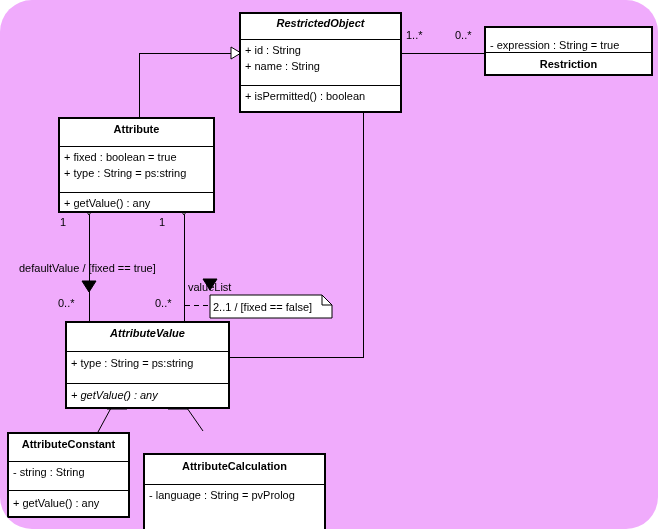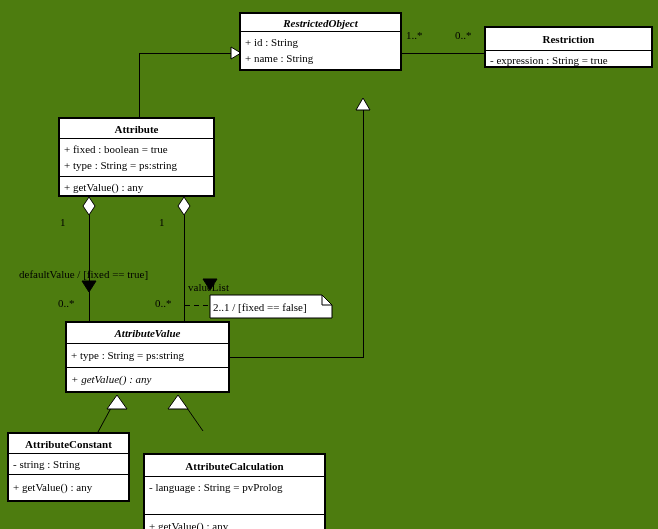--- a/index.html
+++ b/index.html
@@ -1,32 +1,32 @@
 <!DOCTYPE html>
 <html><head>
 <meta charset="utf-8">
 <style>
   html,body{margin:0;padding:0;background:#fff;}
   #canvas{
-    position:relative;width:658px;height:529px;background:#4d7c0f;
-    font-family:Liberation Serif, serif;overflow:hidden;
+    position:relative;width:658px;height:529px;background:#f0abfc;
+    font-family:Liberation Sans, sans-serif;overflow:hidden;border-radius:32px;
   }
   #wires{position:absolute;left:0;top:0;width:658px;height:529px;}
   .uml-class{
     position:absolute;background:#ffffff;border:2px solid #000;
     box-sizing:border-box;z-index:2;
   }
   .cmp{box-sizing:border-box;overflow:hidden;}
   .cmp + .cmp{border-top:1px solid #000;}
   .title{
     font-size:11px;font-weight:bold;display:flex;
     align-items:center;justify-content:center;
   }
   .title.abs{font-style:italic;}
-  .body{padding-top:2px;}
+  .body{padding-top:2px;margin-top:8px;}
   .row{font-size:11px;line-height:16px;padding-left:4px;white-space:nowrap;}
   .row.it{font-style:italic;}
   .lbl{
     position:absolute;font-size:11px;line-height:12px;color:#000;
     white-space:nowrap;z-index:3;
   }
 </style>
 </head>
 <body>
 
@@ -61,27 +61,30 @@
     <line x1="203" y1="431" x2="187" y2="408" stroke="#000" stroke-width="1" shape-rendering="auto"></line>
     <polygon points="178,395 168,409 188,409" fill="#fff" stroke="#000" stroke-width="1" shape-rendering="auto"></polygon>
   </svg>
 
   <div class="uml-class" style="left:239px;top:12px;width:163px;">
     <div class="cmp title abs" style="height:17px">RestrictedObject</div>
     <div class="cmp body" style="height:38px">
       <div class="row">+ id : String</div>
       <div class="row">+ name : String</div>
     </div>
+    <div class="cmp body" style="height:26px">
+      <div class="row">+ isPermitted() : boolean</div>
+    </div>
   </div>
 
   <div class="uml-class" style="left:484px;top:26px;width:169px;">
-    <div class="cmp title" style="height:22px">Restriction</div>
     <div class="cmp body" style="height:16px;padding-top:1px">
       <div class="row">- expression : String = true</div>
     </div>
+    <div class="cmp title" style="height:22px">Restriction</div>
   </div>
 
   <div class="uml-class" style="left:58px;top:117px;width:157px;">
     <div class="cmp title" style="height:19px">Attribute</div>
     <div class="cmp body" style="height:38px">
       <div class="row">+ fixed : boolean = true</div>
       <div class="row">+ type : String = ps:string</div>
     </div>
     <div class="cmp body" style="height:19px">
       <div class="row">+ getValue() : any</div>
@@ -117,21 +120,21 @@
       <div class="row">+ getValue() : any</div>
     </div>
   </div>
 
   <div class="lbl" style="left:406px;top:29px">1..*</div>
   <div class="lbl" style="left:455px;top:29px">0..*</div>
 
   <div class="lbl" style="left:60px;top:216px">1</div>
   <div class="lbl" style="left:159px;top:216px">1</div>
 
-  <div class="lbl" style="left:19px;top:268px">defaultValue / [fixed == true]</div>
+  <div class="lbl" style="left:19px;top:262px">defaultValue / [fixed == true]</div>
   <div class="lbl" style="left:188px;top:281px">valueList</div>
 
   <div class="lbl" style="left:58px;top:297px">0..*</div>
   <div class="lbl" style="left:155px;top:297px">0..*</div>
 
   <div class="lbl" style="left:213px;top:301px">2..1 / [fixed == false]</div>
 
 </div>
 
 </body></html>

